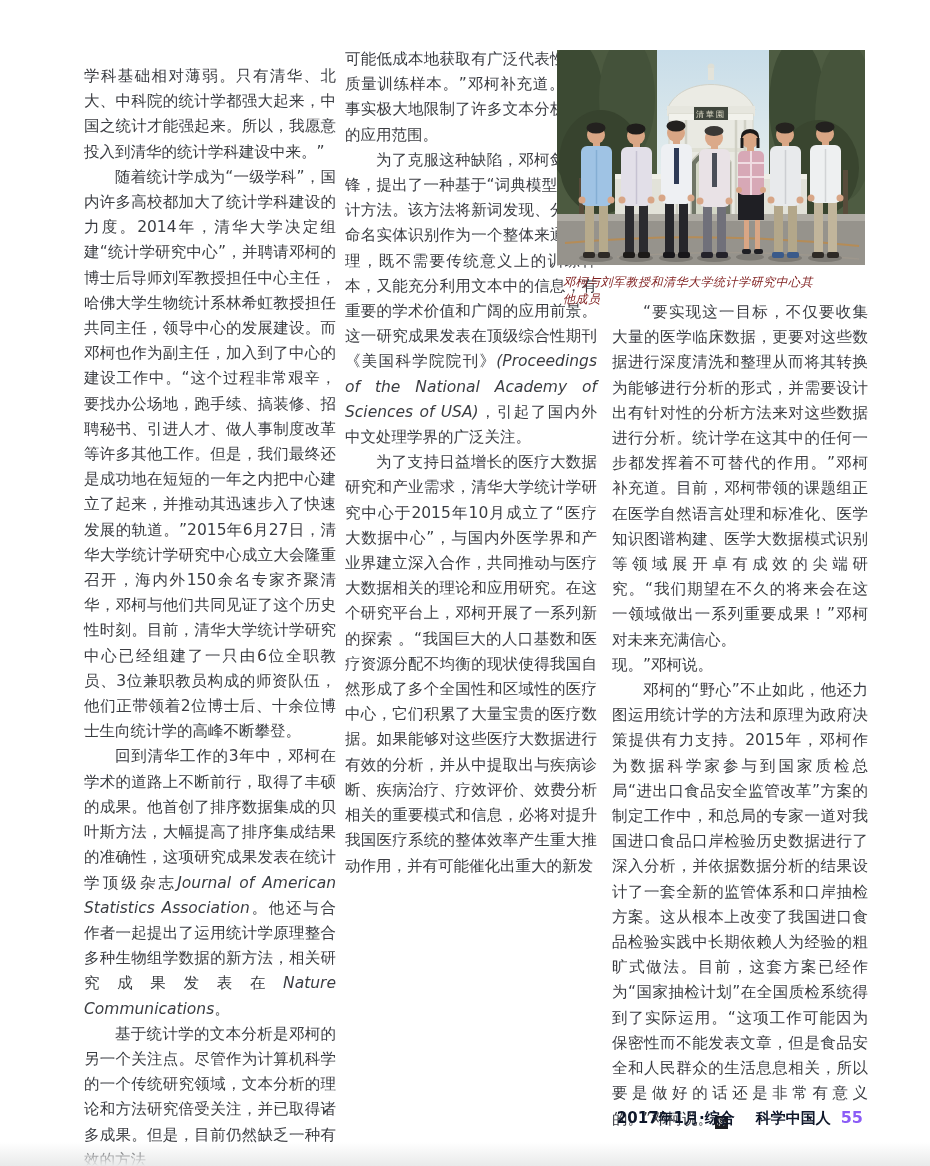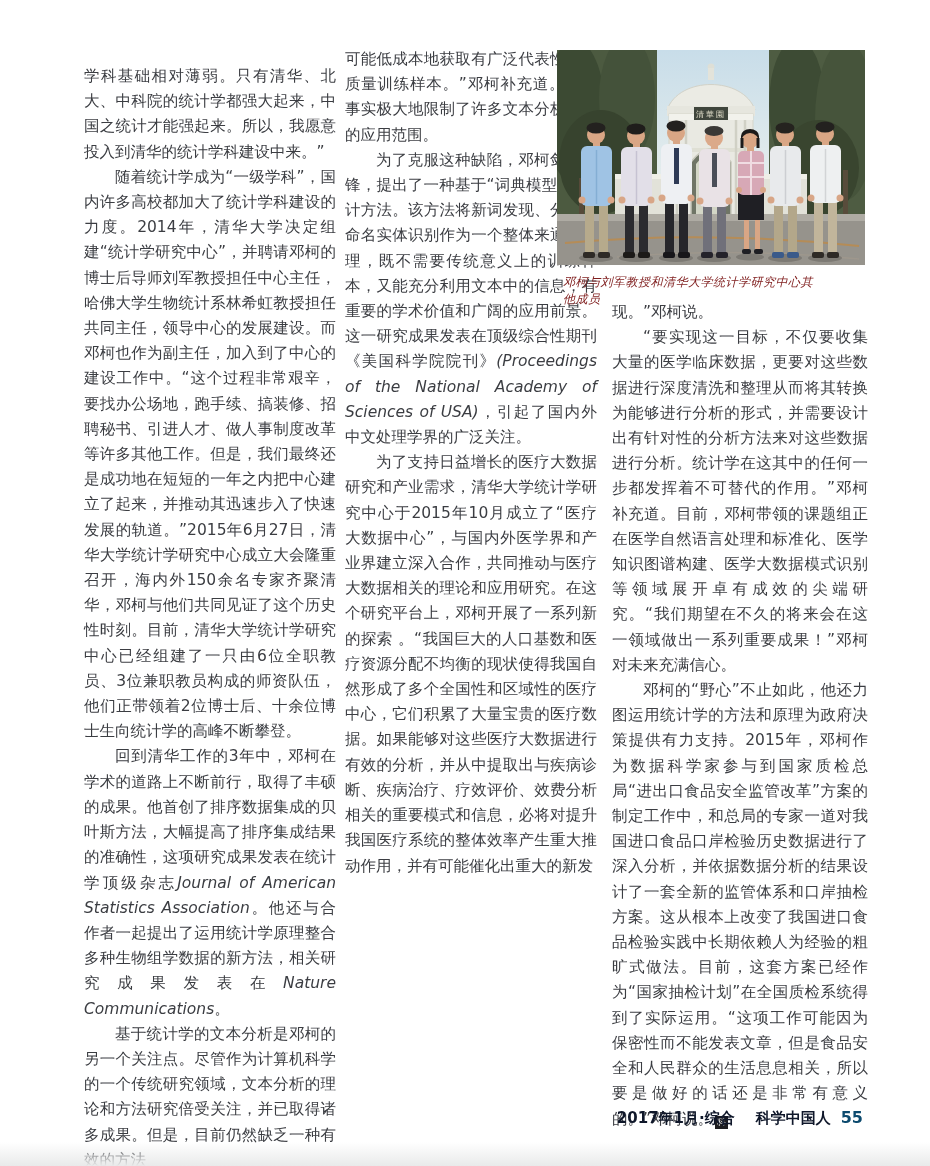--- a/index.html
+++ b/index.html
@@ -36,21 +36,21 @@
     display:block;margin-top:9px;padding-left:6px;
     font-family:"DejaVu Serif","Liberation Serif",serif;
     font-style:italic;font-size:12px;letter-spacing:0.5px;color:#7f1d1d;
   }
   .footer{
     position:absolute;top:1108px;right:67px;
     font-size:15px;font-weight:bold;white-space:nowrap;
   }
   .footer .red{color:#0f172a;}
   .footer .magazine{margin-left:21px;}
-  .footer .pagenum{margin-left:10px;color:#0c4a6e;font-size:16px;}
+  .footer .pagenum{margin-left:10px;color:#8b5cf6;font-size:16px;}
 </style>
 </head>
 <body>
 
 <div class="page">
 
   <div class="col" id="col1">
       <p class="para"><span>学科基础相对薄弱。只有清华、北大、中科院的统计学都强大起来，中国之统计才能强起来。所以，我愿意投入到清华的统计学科建设中来。”</span></p>
       <p class="para indent"><span>随着统计学成为“一级学科”，国内许多高校都加大了统计学科建设的力度。2014年，清华大学决定组建“统计学研究中心”，并聘请邓柯的博士后导师刘军教授担任中心主任，哈佛大学生物统计系林希虹教授担任共同主任，领导中心的发展建设。而邓柯也作为副主任，加入到了中心的建设工作中。“这个过程非常艰辛，要找办公场地，跑手续、搞装修、招聘秘书、引进人才、做人事制度改革等许多其他工作。但是，我们最终还是成功地在短短的一年之内把中心建立了起来，并推动其迅速步入了快速发展的轨道。”2015年6月27日，清华大学统计学研究中心成立大会隆重召开，海内外150余名专家齐聚清华，邓柯与他们共同见证了这个历史性时刻。目前，清华大学统计学研究中心已经组建了一只由6位全职教员、3位兼职教员构成的师资队伍，他们正带领着2位博士后、十余位博士生向统计学的高峰不断攀登。</span></p>
       <p class="para indent"><span>回到清华工作的3年中，邓柯在学术的道路上不断前行，取得了丰硕的成果。他首创了排序数据集成的贝叶斯方法，大幅提高了排序集成结果的准确性，这项研究成果发表在统计学顶级杂志</span><span class="latin-italic">Journal of American Statistics Association</span><span>。他还与合作者一起提出了运用统计学原理整合多种生物组学数据的新方法，相关研究成果发表在</span><span class="latin-italic">Nature Communications</span><span>。</span></p>
@@ -59,22 +59,22 @@
 
   <div class="col" id="col2">
     <div class="wide">
         <p class="para"><span>可能低成本地获取有广泛代表性的高质量训练样本。”邓柯补充道。这一事实极大地限制了许多文本分析方法的应用范围。</span></p>
         <p class="para indent"><span>为了克服这种缺陷，邓柯剑走偏锋，提出了一种基于“词典模型”的统计方法。该方法将新词发现、分词和命名实体识别作为一个整体来通盘处理，既不需要传统意义上的训练样本，又能充分利用文本中的信息，有重要的学术价值和广阔的应用前景。这一研究成果发表在顶级综合性期刊《美国科学院院刊》</span><span class="latin-italic">(Proceedings of the National Academy of Sciences of USA)</span><span>，引起了国内外中文处理学界的广泛关注。</span></p>
         <p class="para indent"><span>为了支持日益增长的医疗大数据研究和产业需求，清华大学统计学研究中心于2015年10月成立了“医疗大数据中心”，与国内外医学界和产业界建立深入合作，共同推动与医疗大数据相关的理论和应用研究。在这个研究平台上，邓柯开展了一系列新的探索 。“我国巨大的人口基数和医疗资源分配不均衡的现状使得我国自然形成了多个全国性和区域性的医疗中心，它们积累了大量宝贵的医疗数据。如果能够对这些医疗大数据进行有效的分析，并从中提取出与疾病诊断、疾病治疗、疗效评价、效费分析相关的重要模式和信息，必将对提升我国医疗系统的整体效率产生重大推动作用，并有可能催化出重大的新发</span></p>
       </div>
   </div>
 
   <div class="col" id="col3">
+      <p class="para indent"><span>“要实现这一目标，不仅要收集大量的医学临床数据，更要对这些数据进行深度清洗和整理从而将其转换为能够进行分析的形式，并需要设计出有针对性的分析方法来对这些数据进行分析。统计学在这其中的任何一步都发挥着不可替代的作用。”邓柯补充道。目前，邓柯带领的课题组正在医学自然语言处理和标准化、医学知识图谱构建、医学大数据模式识别等领域展开卓有成效的尖端研究。“我们期望在不久的将来会在这一领域做出一系列重要成果！”邓柯对未来充满信心。</span></p>
       <p class="para"><span>现。”邓柯说。</span></p>
-      <p class="para indent"><span>“要实现这一目标，不仅要收集大量的医学临床数据，更要对这些数据进行深度清洗和整理从而将其转换为能够进行分析的形式，并需要设计出有针对性的分析方法来对这些数据进行分析。统计学在这其中的任何一步都发挥着不可替代的作用。”邓柯补充道。目前，邓柯带领的课题组正在医学自然语言处理和标准化、医学知识图谱构建、医学大数据模式识别等领域展开卓有成效的尖端研究。“我们期望在不久的将来会在这一领域做出一系列重要成果！”邓柯对未来充满信心。</span></p>
       <p class="para indent"><span>邓柯的“野心”不止如此，他还力图运用统计学的方法和原理为政府决策提供有力支持。2015年，邓柯作为数据科学家参与到国家质检总局“进出口食品安全监管改革”方案的制定工作中，和总局的专家一道对我国进口食品口岸检验历史数据进行了深入分析，并依据数据分析的结果设计了一套全新的监管体系和口岸抽检方案。这从根本上改变了我国进口食品检验实践中长期依赖人为经验的粗旷式做法。目前，这套方案已经作为“国家抽检计划”在全国质检系统得到了实际运用。“这项工作可能因为保密性而不能发表文章，但是食品安全和人民群众的生活息息相关，所以要是做好的话还是非常有意义的。”邓柯说。</span><span class="end-mark">科</span></p>
     </div>
 
   <figure class="photo-figure">
     <svg viewBox="0 0 308 215" xmlns="http://www.w3.org/2000/svg" preserveAspectRatio="none">
       <defs>
         <linearGradient id="skyg" x1="0" y1="0" x2="0" y2="1">
           <stop offset="0" stop-color="#c8dde9"></stop>
           <stop offset="1" stop-color="#eef2ee"></stop>
         </linearGradient>

